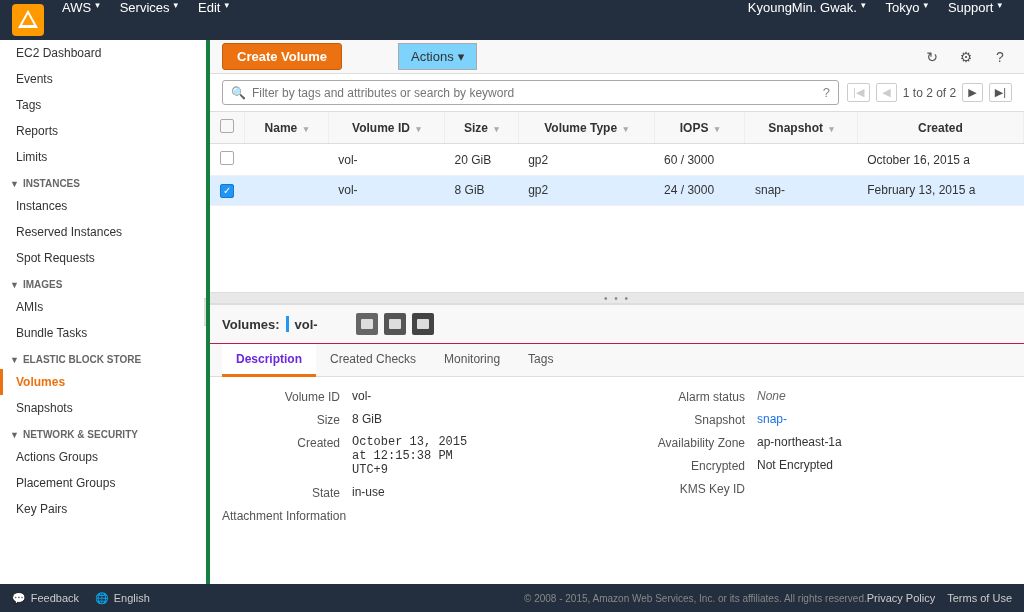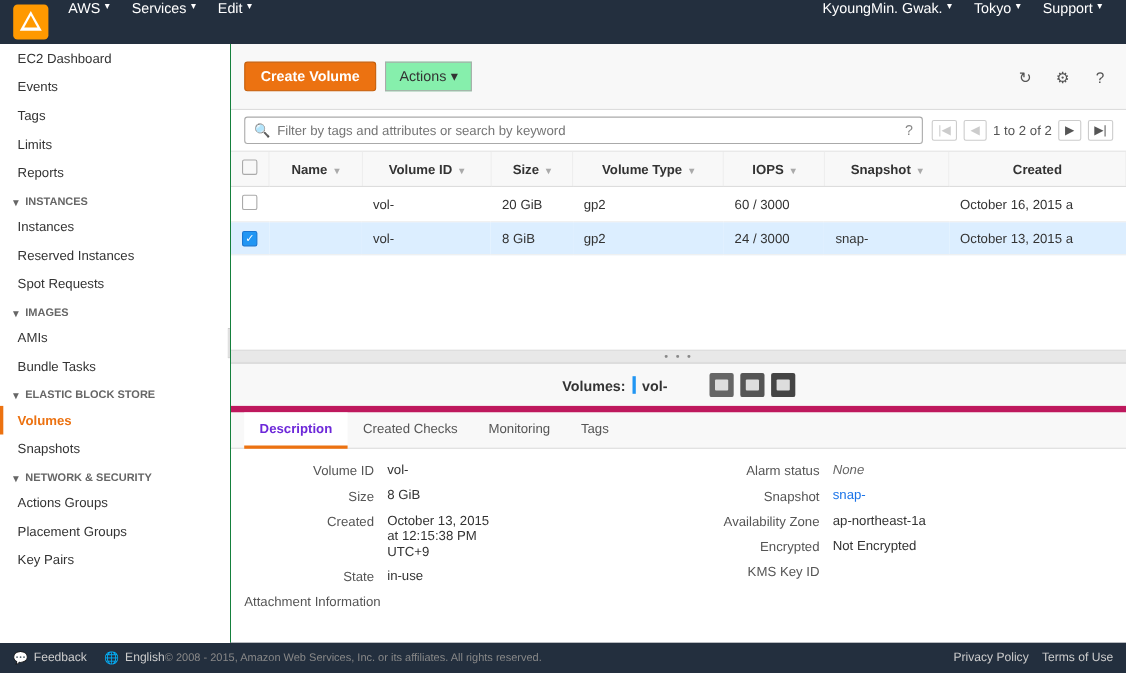--- a/index.html
+++ b/index.html
@@ -36,21 +36,21 @@
     .main-layout {
       display: flex;
       height: calc(612px - 40px - 28px);
     }
 
     
     .sidebar {
       width: 210px;
       min-width: 210px;
       background: #fff;
-      border-right: 1px solid #15803d;
+      border-right: 4px solid #15803d;
       overflow-y: auto;
       padding-bottom: 10px;
     }
     .sidebar-item {
       padding: 6px 16px;
       cursor: pointer;
       font-size: 12px;
       color: #333;
     }
     .sidebar-item.active {
@@ -77,44 +77,44 @@
       display: flex;
       flex-direction: column;
       overflow: hidden;
       background: #f2f2f2;
     }
 
     
     .toolbar {
       background: #f8f8f8;
       border-bottom: 1px solid #ddd;
-      padding: 16px 12px;
+      padding: 3px 12px;
       display: flex;
       align-items: center;
       gap: 8px;
     }
     .btn-primary {
       background: #ec7211;
       color: #fff;
       border: 1px solid #c55e0a;
       border-radius: 3px;
       padding: 5px 14px;
       font-size: 13px;
       cursor: pointer;
       font-weight: bold;
     }
     .btn-secondary {
-      background: #86efac;
+      background: #7dd3fc;
       color: #333;
       border: 1px solid #aaa;
       border-radius: 0;
       padding: 5px 12px;
       font-size: 13px;
       cursor: pointer;
-      display: flex; align-items: center; gap: 4px;
+      display: flex; align-items: center; gap: 4px; margin-left: 48px;
     }
     .toolbar-spacer { flex: 1; }
     .toolbar-icons { display: flex; gap: 10px; align-items: center; }
     .toolbar-icon {
       width: 24px; height: 24px;
       border-radius: 3px;
       cursor: pointer;
       display: flex; align-items: center; justify-content: center;
       color: #555;
       font-size: 14px;
@@ -224,24 +224,24 @@
     
     .detail-panel {
       background: #fff;
       flex: 1;
       overflow-y: auto;
       border-top: 1px solid #ddd;
     }
     .detail-header {
       padding: 8px 12px;
       background: #f8f8f8;
-      border-bottom: 6px solid #be185d;
-      display: flex;
-      align-items: center;
-      justify-content: center;
+      border-bottom: 1px solid #be185d;
+      display: flex;
+      align-items: center;
+      justify-content: flex-start;
       gap: 38px;
     }
     .detail-title {
       font-size: 13px;
       font-weight: bold;
       display: flex;
       align-items: center;
       gap: 6px;
     }
     .detail-title .blue-bar {
@@ -319,21 +319,21 @@
       height: 28px;
       display: flex;
       align-items: center;
       justify-content: space-between;
       padding: 0 12px;
       color: #aaa;
       font-size: 11px;
     }
     .footer-left { display: flex; gap: 16px; align-items: center; }
     .footer-left .footer-item { display: flex; align-items: center; gap: 5px; cursor: pointer; color: #ccc; }
-    .footer-center { flex: 1; text-align: left; color: #888; font-size: 10px; }
+    .footer-center { flex: 1; text-align: right; color: #888; font-size: 10px; }
     .footer-right { display: flex; gap: 12px; }
     .footer-right a { color: #ccc; cursor: pointer; font-size: 11px; }
     .collapse-btn {
       position: absolute;
       right: -12px;
       top: 50%;
       transform: translateY(-50%);
       width: 14px;
       height: 28px;
       background: #e0e0e0;
@@ -387,22 +387,22 @@
     </div>
   </div>
 </nav>
 
 <div class="main-layout">
 
   <div class="sidebar" style="position:relative;">
     <div class="sidebar-item">EC2 Dashboard</div>
     <div class="sidebar-item">Events</div>
     <div class="sidebar-item">Tags</div>
+    <div class="sidebar-item">Reports</div>
     <div class="sidebar-item">Limits</div>
-    <div class="sidebar-item">Reports</div>
 
     <div class="sidebar-section">
       <span class="triangle">▼</span>
         <span>INSTANCES</span>
     </div>
     <div class="sidebar-item">Instances</div>
     <div class="sidebar-item">Reserved Instances</div>
     <div class="sidebar-item">Spot Requests</div>
 
     <div class="sidebar-section">
@@ -489,21 +489,21 @@
             <td>October 16, 2015 a</td>
           </tr>
           <tr class="selected">
             <td><div class="checkbox checked"></div></td>
             <td></td>
             <td>vol-</td>
             <td>8 GiB</td>
             <td>gp2</td>
             <td>24 / 3000</td>
             <td>snap-</td>
-            <td>October 13, 2015 a</td>
+            <td>February 13, 2015 a</td>
           </tr>
         </tbody>
       </table>
     </div>
 
     <div class="collapse-handle">
       <span class="collapse-dots">• • •</span>
     </div>
 
     <div class="detail-panel">
@@ -539,21 +539,21 @@
           <div class="detail-row">
             <div class="detail-label">Volume ID</div>
             <div class="detail-value">vol-</div>
           </div>
           <div class="detail-row">
             <div class="detail-label">Size</div>
             <div class="detail-value">8 GiB</div>
           </div>
           <div class="detail-row">
             <div class="detail-label">Created</div>
-            <div class="detail-value" style="white-space:pre-line;">October 13, 2015
+            <div class="detail-value" style="white-space:pre-line;font-family:Liberation Mono, monospace;">October 13, 2015
 at 12:15:38 PM
 UTC+9</div>
           </div>
           <div class="detail-row">
             <div class="detail-label">State</div>
             <div class="detail-value">in-use</div>
           </div>
           <div class="detail-row">
             <div class="detail-label">Attachment Information</div>
             <div class="detail-value"></div>

